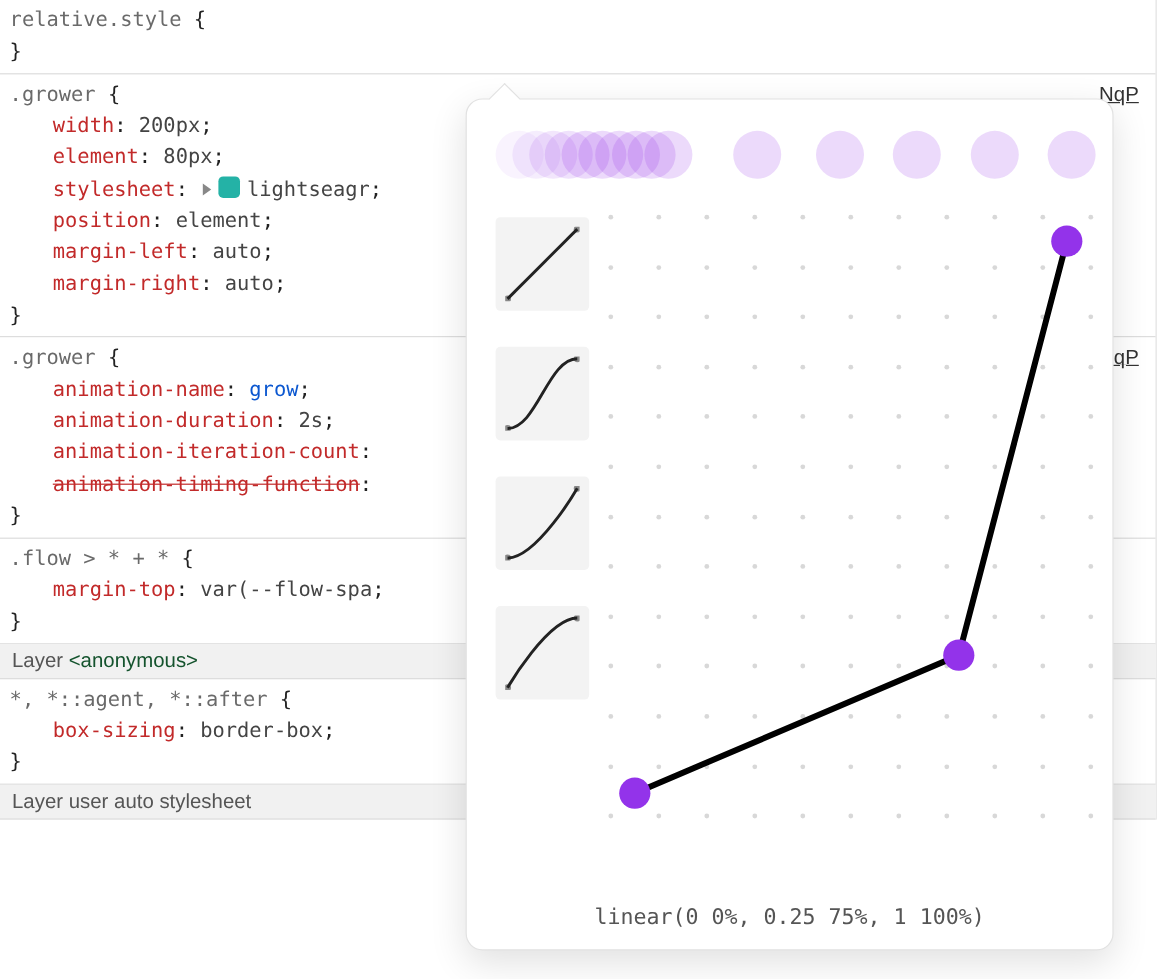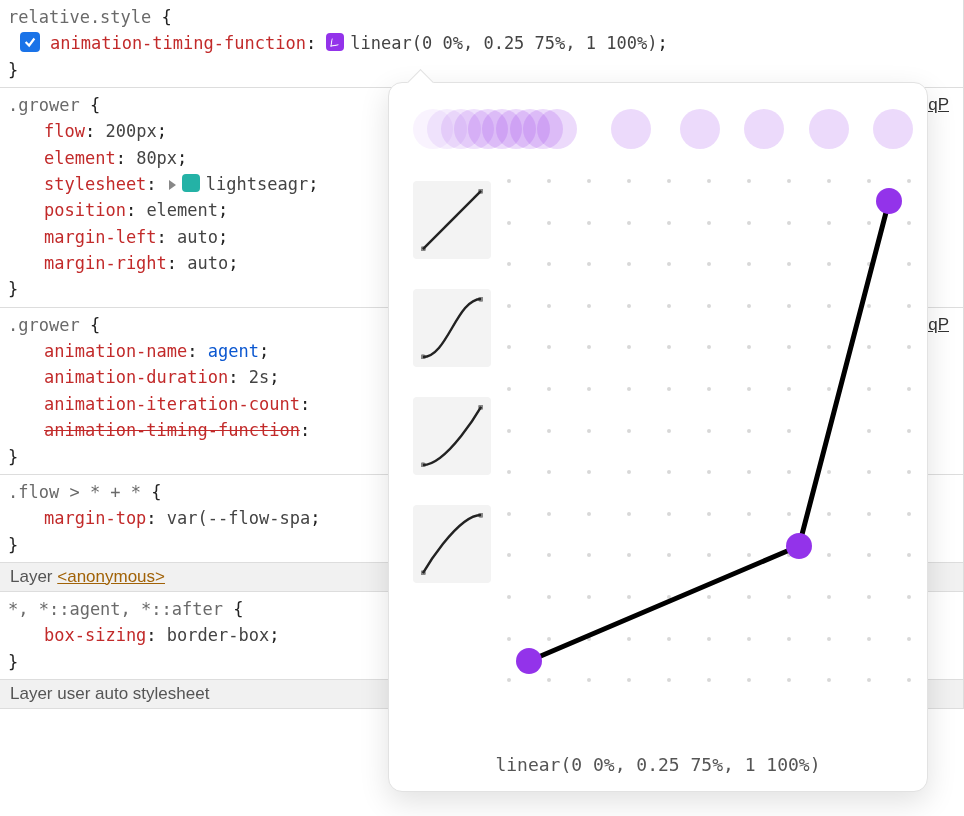--- a/index.html
+++ b/index.html
@@ -73,21 +73,21 @@
   .strike { text-decoration: line-through; }
   .layer-bar {
     background: #f1f1f1;
     border-bottom: 1px solid #ddd;
     padding: 4px 10px;
     font-family: -apple-system, Helvetica, Arial, sans-serif;
     font-size: 17px;
     color: #555;
   }
   .layer-bar .layer-label { color: #555; }
-  .layer-bar .layer-link { color: #a16207; text-decoration: underline; }
+  .layer-bar .layer-link { color: #14532d; }
   .src-link {
     position: absolute;
     right: 6px;
     text-decoration: underline;
     color: #333;
     font-family: -apple-system, Helvetica, Arial, sans-serif;
   }
   
   .popover {
     position: absolute;
@@ -172,40 +172,35 @@
     color: #555;
     font-size: 18px;
   }
 </style>
 </head>
 <body>
 
 <div class="panel" id="panel">
     <div class="rule-block">
       <div style="position:relative"><span class="selector">relative.style</span> <span class="brace">{</span></div>
-      <div class="" style="padding-left:12px;"><span class="checkbox">
-      <svg viewBox="0 0 16 16">
-            <polyline points="3,8 7,12 13,4" fill="none" stroke="#fff" stroke-width="2.5"></polyline>
-          </svg>
-    </span><span class="prop">animation-timing-function</span><span class="colon">: </span><span class="swatch easing"></span><span class="val">linear(0 0%, 0.25 75%, 1 100%)</span><span class="colon">;</span></div>
       <div><span class="brace">}</span></div>
     </div>
     <div class="rule-block">
       <div style="position:relative"><span class="src-link">NqP</span><span class="selector">.grower</span> <span class="brace">{</span></div>
-      <div class="decl" style=""><span class="prop">flow</span><span class="colon">: </span><span class="val">200px</span><span class="colon">;</span></div>
+      <div class="decl" style=""><span class="prop">width</span><span class="colon">: </span><span class="val">200px</span><span class="colon">;</span></div>
       <div class="decl" style=""><span class="prop">element</span><span class="colon">: </span><span class="val">80px</span><span class="colon">;</span></div>
       <div class="decl" style=""><span class="prop">stylesheet</span><span class="colon">: </span><span class="disclosure"></span><span class="swatch color"></span><span class="val">lightseagr</span><span class="colon">;</span></div>
       <div class="decl" style=""><span class="prop">position</span><span class="colon">: </span><span class="val">element</span><span class="colon">;</span></div>
       <div class="decl" style=""><span class="prop">margin-left</span><span class="colon">: </span><span class="val">auto</span><span class="colon">;</span></div>
       <div class="decl" style=""><span class="prop">margin-right</span><span class="colon">: </span><span class="val">auto</span><span class="colon">;</span></div>
       <div><span class="brace">}</span></div>
     </div>
     <div class="rule-block">
       <div style="position:relative"><span class="src-link">NqP</span><span class="selector">.grower</span> <span class="brace">{</span></div>
-      <div class="decl" style=""><span class="prop">animation-name</span><span class="colon">: </span><span class="val-link">agent</span><span class="colon">;</span></div>
+      <div class="decl" style=""><span class="prop">animation-name</span><span class="colon">: </span><span class="val-link">grow</span><span class="colon">;</span></div>
       <div class="decl" style=""><span class="prop">animation-duration</span><span class="colon">: </span><span class="val">2s</span><span class="colon">;</span></div>
       <div class="decl" style=""><span class="prop">animation-iteration-count</span><span class="colon">:</span></div>
       <div class="decl" style=""><span class="prop strike">animation-timing-function</span><span class="colon">:</span></div>
       <div><span class="brace">}</span></div>
     </div>
     <div class="rule-block">
       <div style="position:relative"><span class="selector">.flow &gt; * + *</span> <span class="brace">{</span></div>
       <div class="decl" style=""><span class="prop">margin-top</span><span class="colon">: </span><span class="val">var(--flow-spa</span><span class="colon">;</span></div>
       <div><span class="brace">}</span></div>
     </div>

